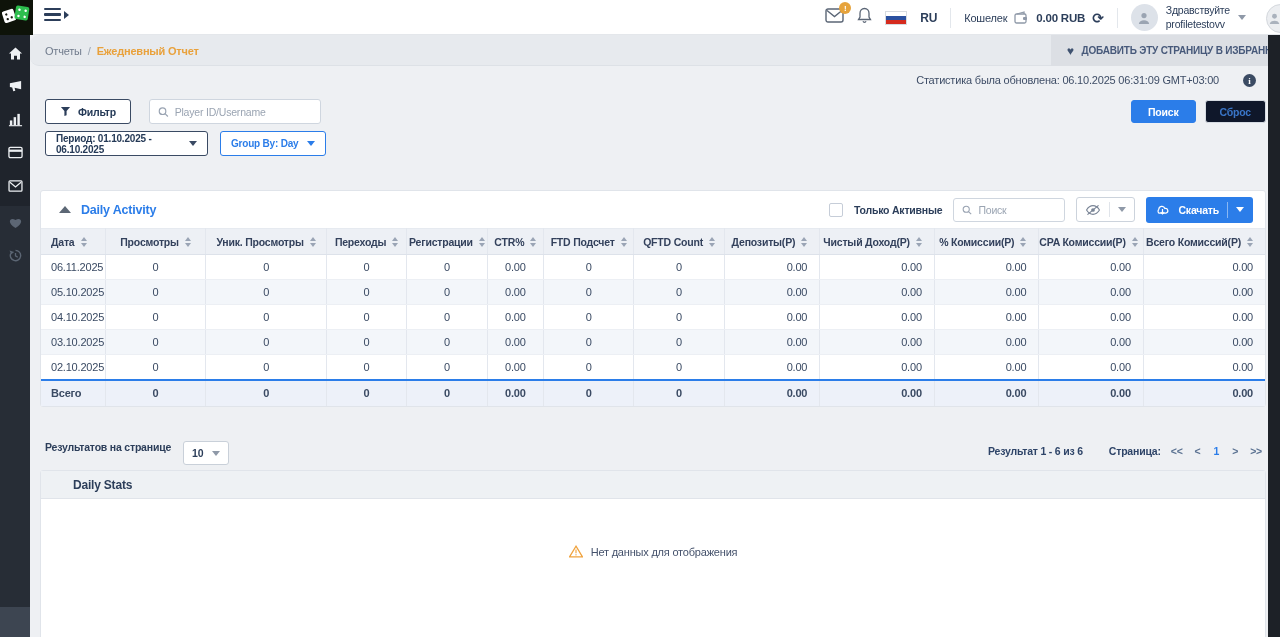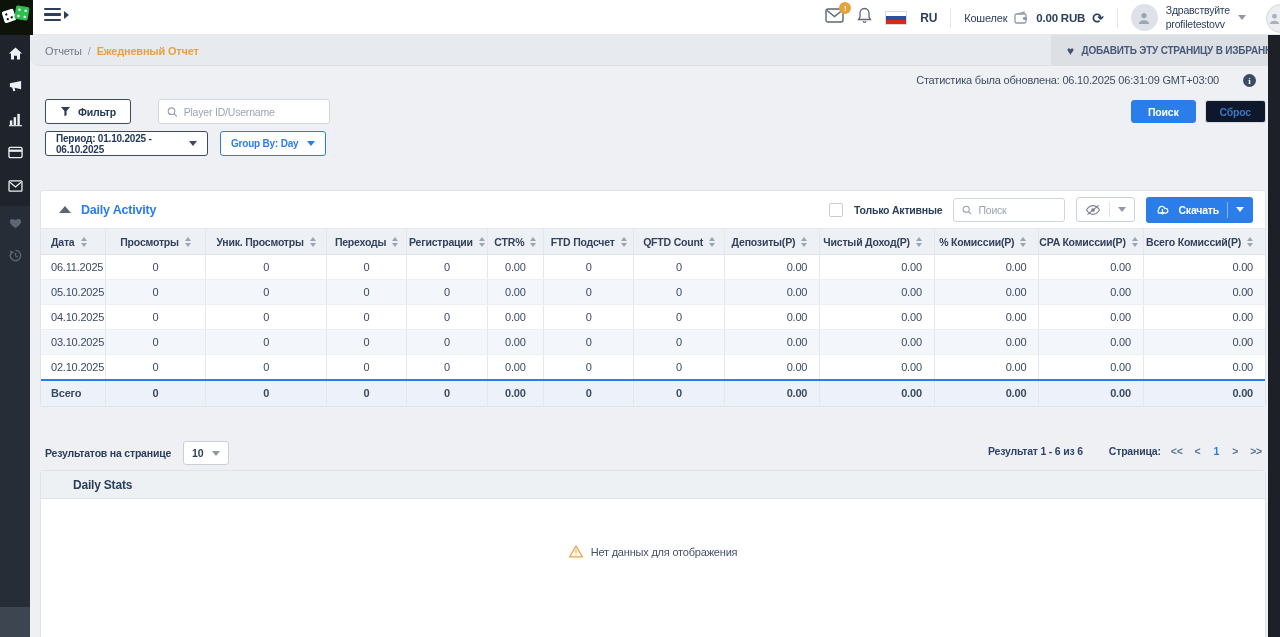--- a/index.html
+++ b/index.html
@@ -48,21 +48,21 @@
   .fav-seg { position:absolute; right:0; top:0; height:31px; background:#dcdfe4; display:flex; align-items:center; gap:8px; padding:0 16px; cursor:pointer; }
   .fav-seg .heart { color:#3f5270; font-size:12px; line-height:1; }
   .fav-seg .lbl { font-size:10px; font-weight:bold; color:#47597a; }
 
   
   .stats-line { position:absolute; top:74px; right:24px; display:flex; align-items:flex-start; gap:24px; }
   .stats-line .txt { font-size:11px; color:#3e4d66; }
   .info-ico { width:13px; height:13px; border-radius:50%; background:#3b4b63; color:#fff; font-size:9px; font-weight:bold; display:flex; align-items:center; justify-content:center; font-family:"Liberation Serif", serif; cursor:pointer; }
 
   
-  .filters-r1 { position:absolute; left:45px; top:99px; display:flex; gap:27px; }
+  .filters-r1 { position:absolute; left:45px; top:99px; display:flex; gap:18px; }
   .btn-filter { height:25px; padding:0 14px; border:1px solid #3a4a63; border-radius:3px; background:#fff; display:flex; align-items:center; gap:7px; font-size:10.5px; font-weight:bold; color:#253a57; cursor:pointer; }
   .inp { height:25px; border:1px solid #cfd6df; border-radius:3px; background:#fff; display:flex; align-items:center; gap:6px; padding:0 8px; }
   .inp input { border:none; outline:none; font-size:10.5px; color:#3a4a63; width:100%; background:transparent; font-family:inherit; letter-spacing:-0.2px; }
   .inp input::placeholder { color:#9aa4b2; }
   .inp-player { width:172px; }
   .filters-r2 { position:absolute; left:45px; top:131px; display:flex; gap:12px; }
   .dd { height:25px; border-radius:3px; background:#fff; display:flex; align-items:center; gap:9px; padding:0 10px; cursor:pointer; font-size:10px; font-weight:bold; }
   .dd-period { border:1px solid #3a4a63; color:#253a57; width:163px; justify-content:center; }
   .dd-period .caret { border-top-color:#3a4a63; }
   .dd-group { border:1px solid #2b7de9; color:#2b7de9; }
@@ -97,21 +97,21 @@
   .al { text-align:left; padding-left:10px; }
   .ac { text-align:center; }
   .ar { text-align:right; padding-right:12px; }
   .thw { display:inline-flex; align-items:center; vertical-align:middle; }
   .sort { display:inline-flex; flex-direction:column; gap:2px; margin-left:6px; }
   .sort i { display:block; width:0; height:0; }
   .sort .su { border-left:3.5px solid transparent; border-right:3.5px solid transparent; border-bottom:4px solid #9aa4b5; }
   .sort .sd { border-left:3.5px solid transparent; border-right:3.5px solid transparent; border-top:4px solid #9aa4b5; }
 
   
-  .pag-left { position:absolute; left:45px; top:441px; display:flex; align-items:center; gap:12px; }
+  .pag-left { position:absolute; left:45px; top:441px; display:flex; align-items:flex-start; gap:12px; }
   .pag-left .lbl { font-size:10.5px; font-weight:bold; color:#2c3e5a; }
   .pp-select { width:46px; height:24px; border:1px solid #c9d0d9; border-radius:3px; background:#fff; display:flex; align-items:center; justify-content:space-between; padding:0 8px; font-size:10.5px; font-weight:bold; color:#2c3e5a; cursor:pointer; }
   .pag-right { position:absolute; right:16px; top:445px; display:flex; align-items:center; gap:8px; font-size:10.5px; font-weight:bold; color:#2e4468; }
   .pag-right .results { margin-right:18px; }
   .pg-btn { color:#5a7191; cursor:pointer; padding:0 2px; }
   .pg-cur { color:#2b7de9; cursor:pointer; padding:0 3px; }
 
   
   .stats-card { position:absolute; left:40px; top:470px; width:1226px; height:200px; background:#fff; border:1px solid #e0e4ea; border-radius:3px; }
   .stats-head { height:28px; background:#eef1f4; border-bottom:1px solid #e0e4ea; display:flex; align-items:center; padding:0 13px; }

